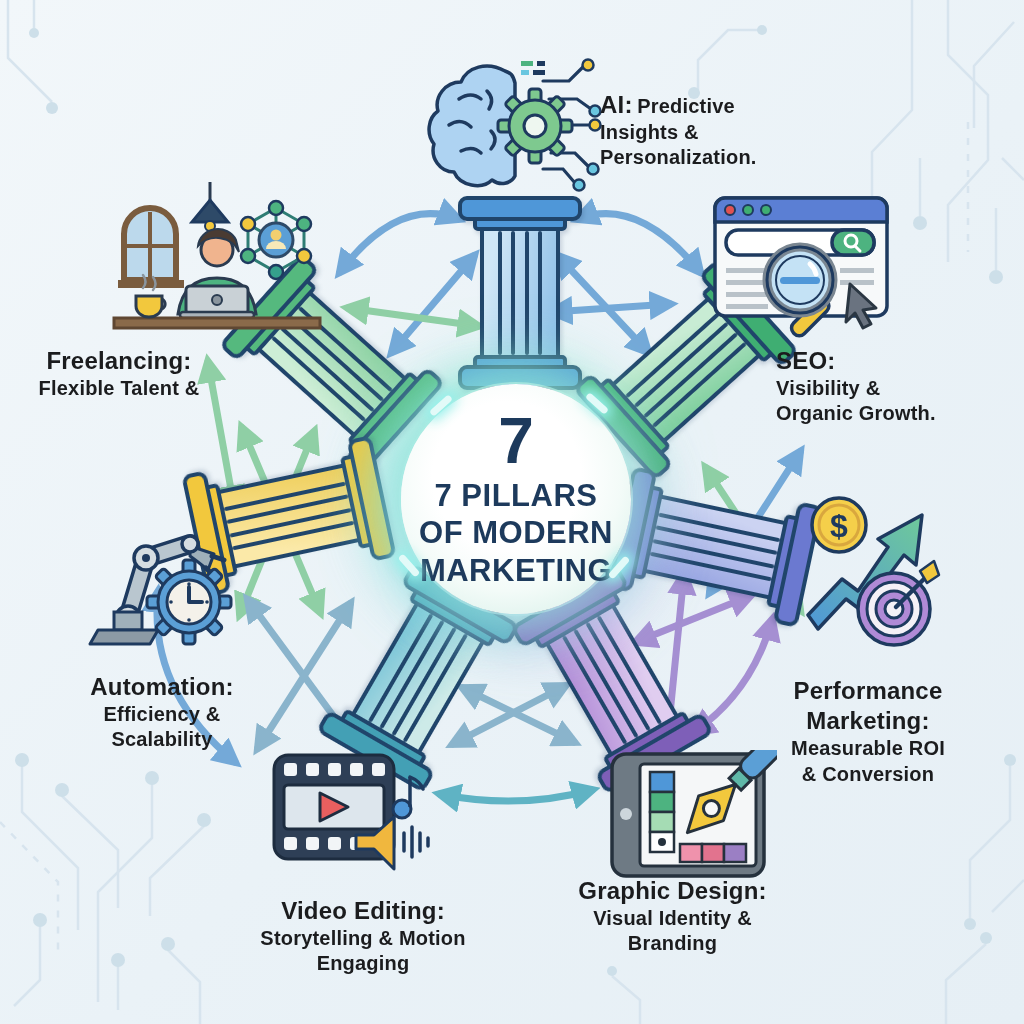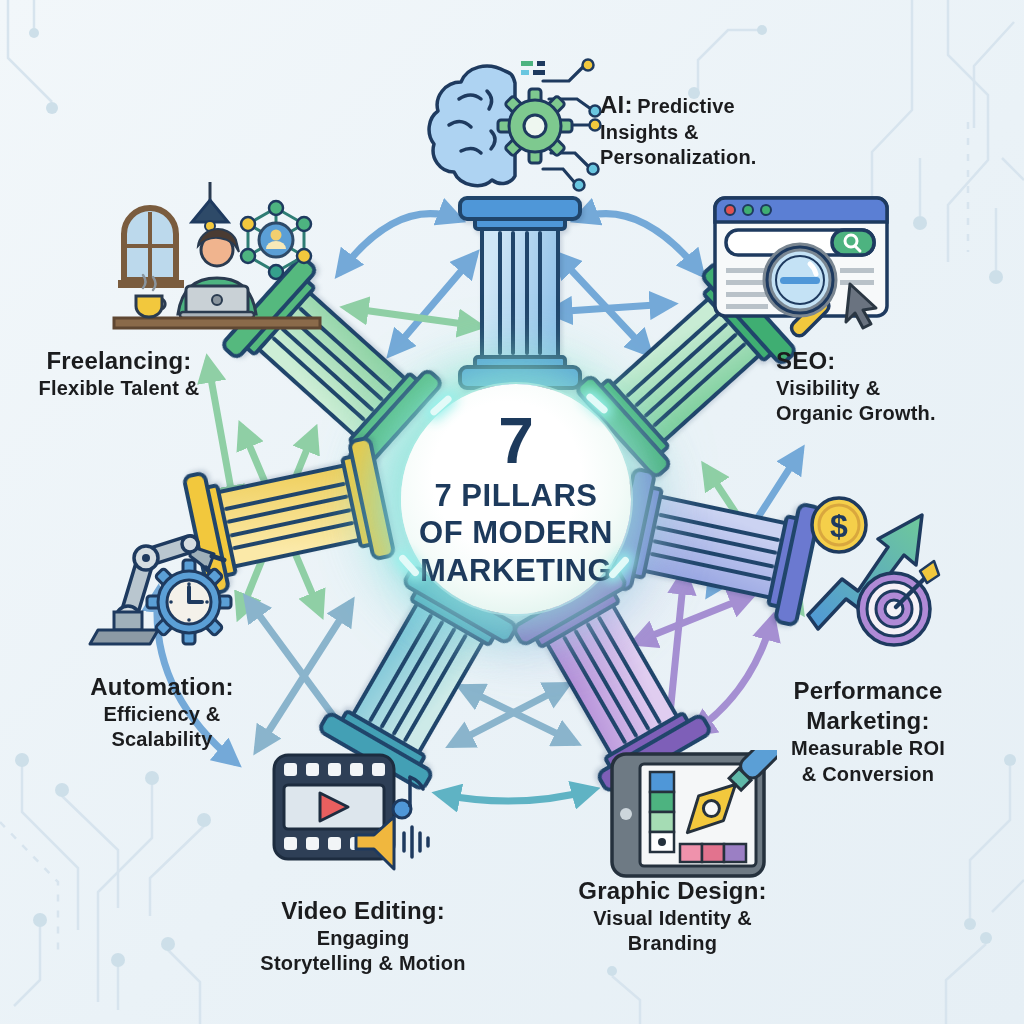--- a/index.html
+++ b/index.html
@@ -467,22 +467,22 @@
 
 <div class="lbl center-align" style="left:758px;top:676px;width:220px;">
   <div class="t">Performance</div>
   <div class="t">Marketing:</div>
   <div class="b">Measurable ROI</div>
   <div class="b">&amp; Conversion</div>
 </div>
 
 <div class="lbl center-align" style="left:228px;top:896px;width:270px;">
   <div class="t">Video Editing:</div>
+  <div class="b">Storytelling &amp; Motion</div>
   <div class="b">Engaging</div>
-  <div class="b">Storytelling &amp; Motion</div>
 </div>
 
 <div class="lbl center-align" style="left:540px;top:876px;width:265px;">
   <div class="t">Graphic Design:</div>
   <div class="b">Visual Identity &amp;</div>
   <div class="b">Branding</div>
 </div>
 
 </div>
 

